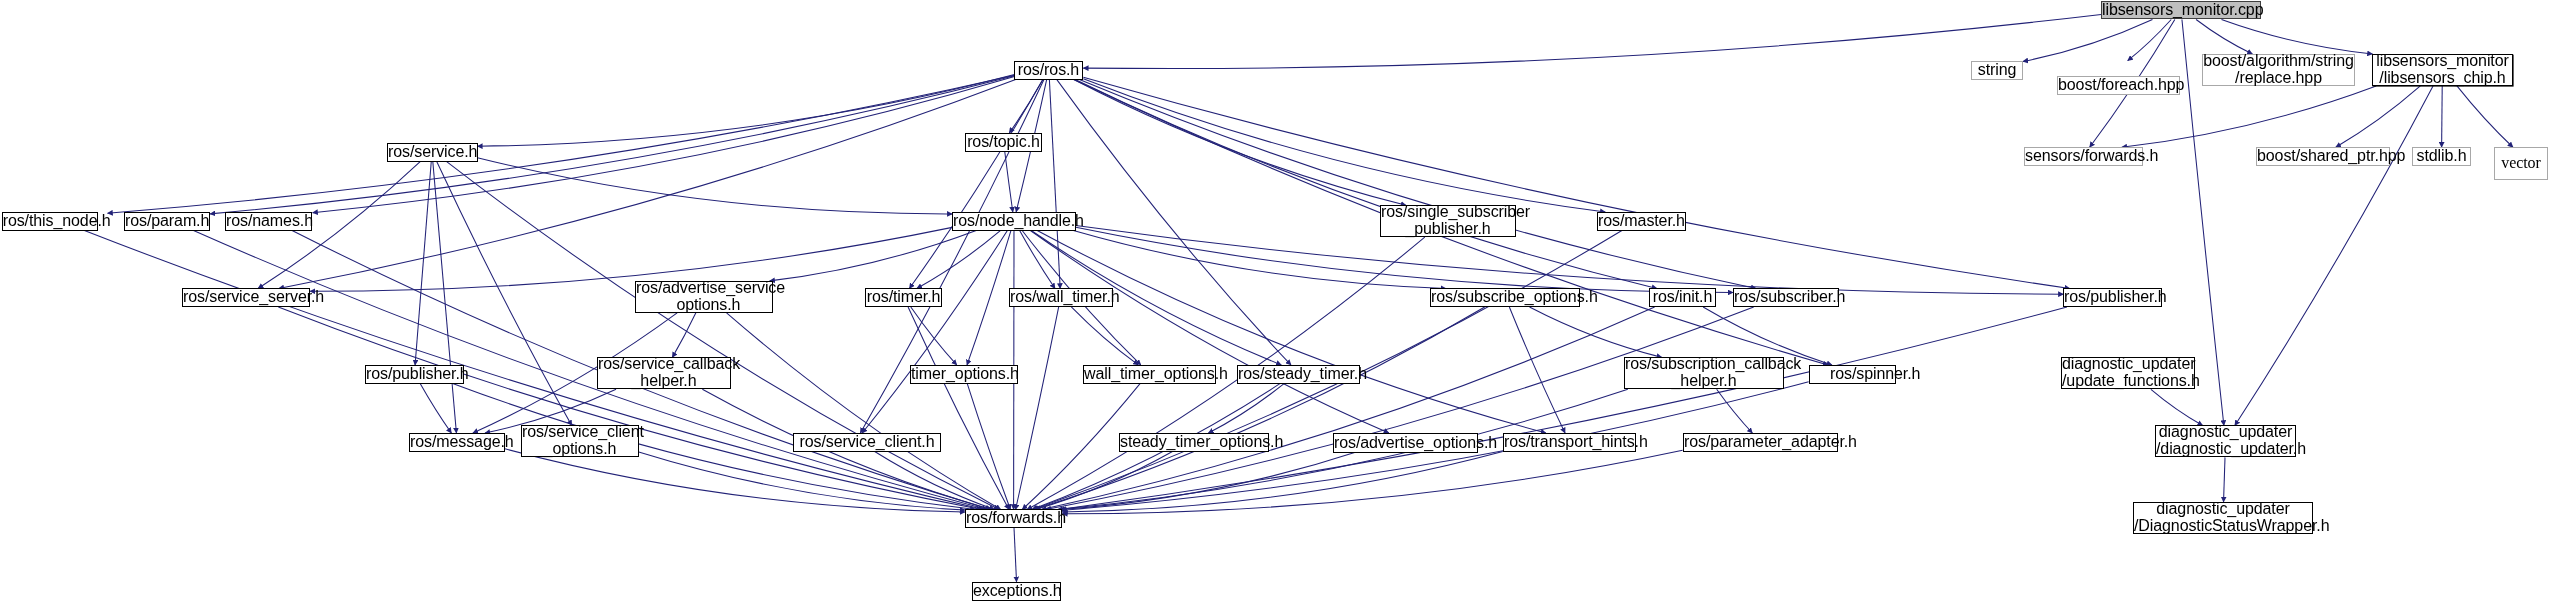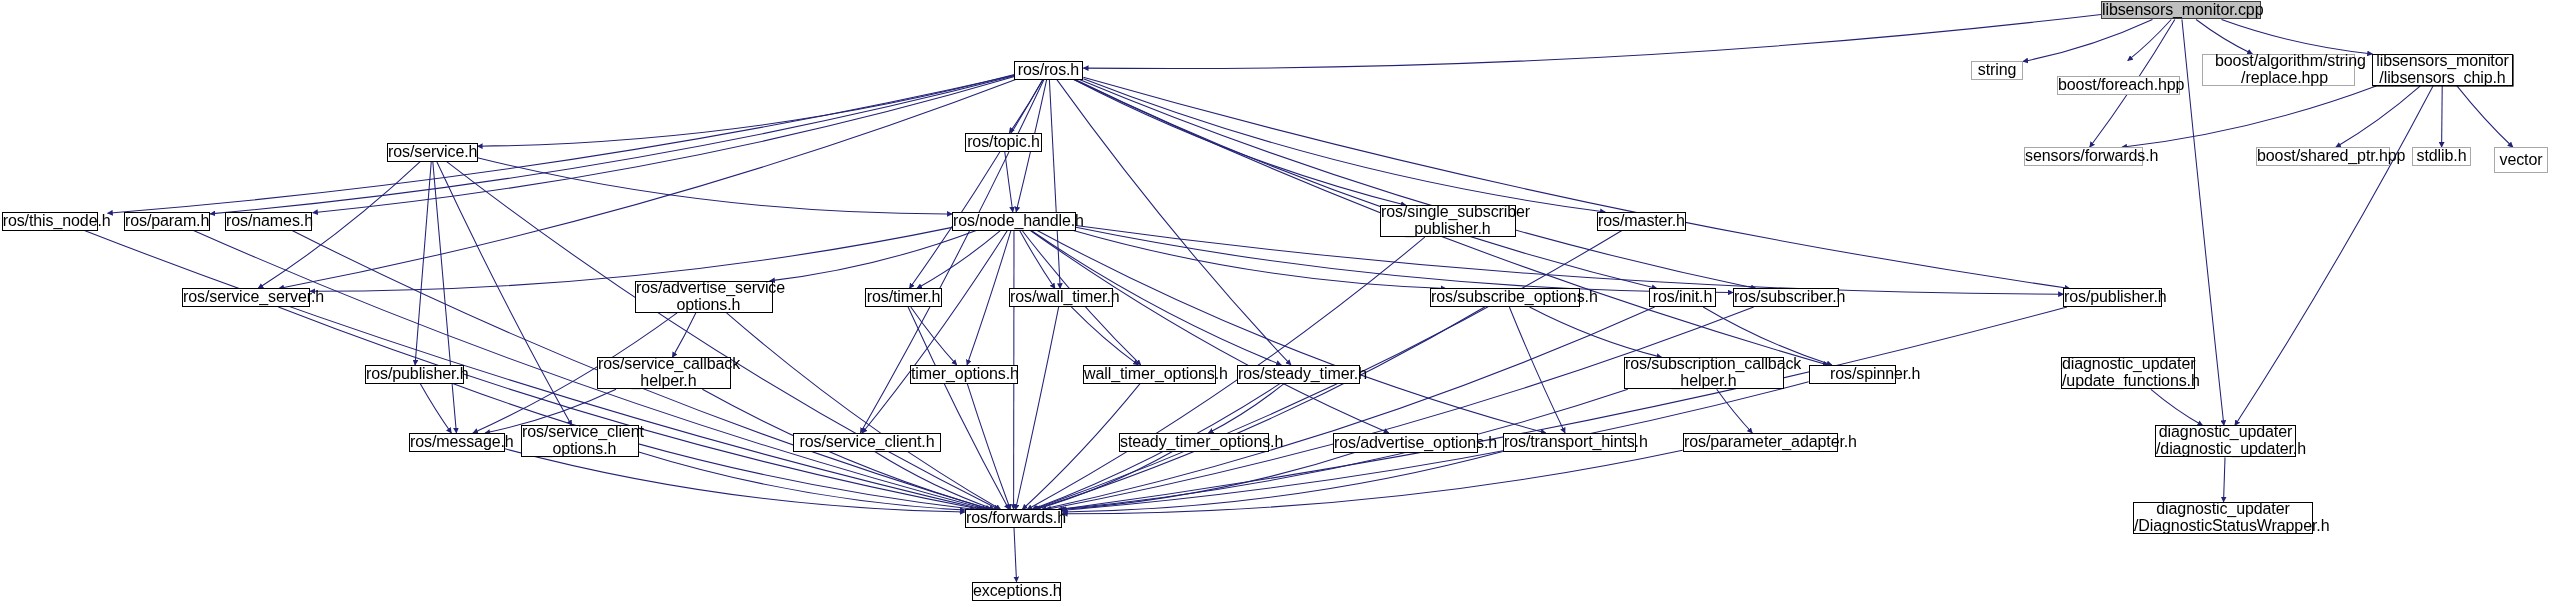--- a/index.html
+++ b/index.html
@@ -158,28 +158,28 @@
         <path d="M 1206.5116279069769 628 Q 1207.9508837209303 660.1800930232558 1209.4883720930231 692" fill="none" stroke="#222277" stroke-width="1.25" marker-end="url(#arrow)"></path>
         <path d="M 2559.2098765432097 463 Q 2588.983925925926 488.2256049382716 2620.7901234567903 506" fill="none" stroke="#222277" stroke-width="1.25" marker-end="url(#arrow)"></path>
         <path d="M 2647.3736263736264 544 Q 2646.5288296703297 570.6057087912088 2645.6263736263736 597" fill="none" stroke="#222277" stroke-width="1.25" marker-end="url(#arrow)"></path>
       </g>
   </svg>
   <div id="nodes-group">
       <div class="node root" style="left: 2101px; top: 0.8px; width: 160px; height: 18.5px;"><span class="label">libsensors_monitor.cpp</span></div>
       <div class="node" style="left: 1014px; top: 61px; width: 69px; height: 18.5px;"><span class="label">ros/ros.h</span></div>
       <div class="node grey" style="left: 1971px; top: 61px; width: 52px; height: 18.5px;"><span class="label">string</span></div>
       <div class="node grey" style="left: 2057px; top: 61px; width: 123px; height: 18.5px; margin-top: 15px;"><span class="label">boost/foreach.hpp</span></div>
-      <div class="node grey" style="left: 2202px; top: 54px; width: 153px; height: 32px; padding-left: 12px;"><span class="label">boost/algorithm/string
+      <div class="node grey" style="left: 2202px; top: 54px; width: 153px; height: 32px;"><span class="label">boost/algorithm/string
 /replace.hpp</span></div>
       <div class="node thick" style="left: 2372px; top: 54px; width: 141px; height: 32px;"><span class="label">libsensors_monitor
 /libsensors_chip.h</span></div>
       <div class="node grey" style="left: 2024px; top: 147px; width: 119px; height: 18.5px;"><span class="label">sensors/forwards.h</span></div>
       <div class="node grey" style="left: 2256px; top: 147px; width: 134px; height: 18.5px;"><span class="label">boost/shared_ptr.hpp</span></div>
       <div class="node grey" style="left: 2412px; top: 147px; width: 59px; height: 18.5px;"><span class="label">stdlib.h</span></div>
-      <div class="node grey" style="left: 2494px; top: 147px; width: 54px; height: 26px;"><span class="label">vector</span></div>
+      <div class="node grey" style="left: 2494px; top: 147px; width: 54px; height: 33px; font-family: Liberation Serif, serif;"><span class="label">vector</span></div>
       <div class="node" style="left: 1.7px; top: 212px; width: 96px; height: 18.5px;"><span class="label">ros/this_node.h</span></div>
       <div class="node" style="left: 124px; top: 212px; width: 86px; height: 18.5px;"><span class="label">ros/param.h</span></div>
       <div class="node" style="left: 225px; top: 212px; width: 87px; height: 18.5px;"><span class="label">ros/names.h</span></div>
       <div class="node" style="left: 387px; top: 143px; width: 91px; height: 18.5px;"><span class="label">ros/service.h</span></div>
       <div class="node" style="left: 965px; top: 133px; width: 77px; height: 18.5px;"><span class="label">ros/topic.h</span></div>
       <div class="node" style="left: 952px; top: 212px; width: 124px; height: 18.5px;"><span class="label">ros/node_handle.h</span></div>
       <div class="node" style="left: 1380px; top: 205px; width: 136px; height: 32px;"><span class="label">ros/single_subscriber
 _publisher.h</span></div>
       <div class="node" style="left: 1597px; top: 212px; width: 89px; height: 18.5px;"><span class="label">ros/master.h</span></div>
       <div class="node" style="left: 182px; top: 288px; width: 128px; height: 18.5px;"><span class="label">ros/service_server.h</span></div>

